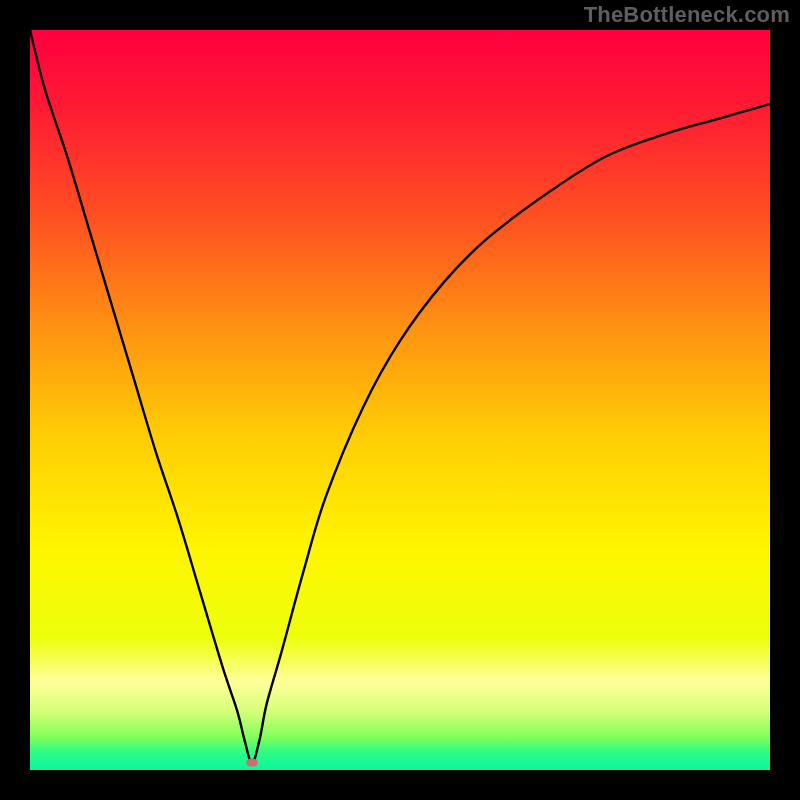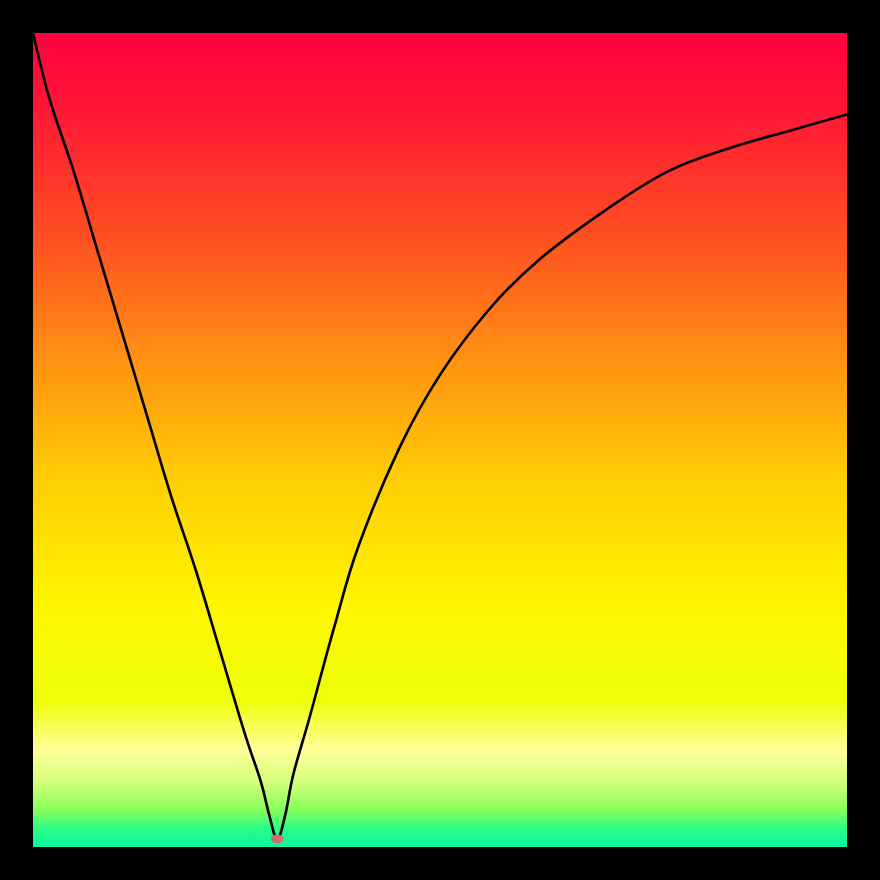--- a/index.html
+++ b/index.html
@@ -34,20 +34,21 @@
     height: 740px;
   }
   svg {
     display: block;
   }
 </style>
 </head>
 <body>
 
 <div class="frame">
+  <div class="watermark">TheBottleneck.com</div>
 
   <div class="plot-area">
     <svg id="chart-svg" width="740" height="740" viewBox="0 0 740 740">
       <defs>
         <linearGradient id="bg-grad" x1="0" y1="0" x2="0" y2="1">
             <stop offset="0.00%" stop-color="#ff0040"></stop>
             <stop offset="10.00%" stop-color="#ff1934"></stop>
             <stop offset="25.00%" stop-color="#ff4f22"></stop>
             <stop offset="40.00%" stop-color="#ff9112"></stop>
             <stop offset="55.00%" stop-color="#ffce05"></stop>

